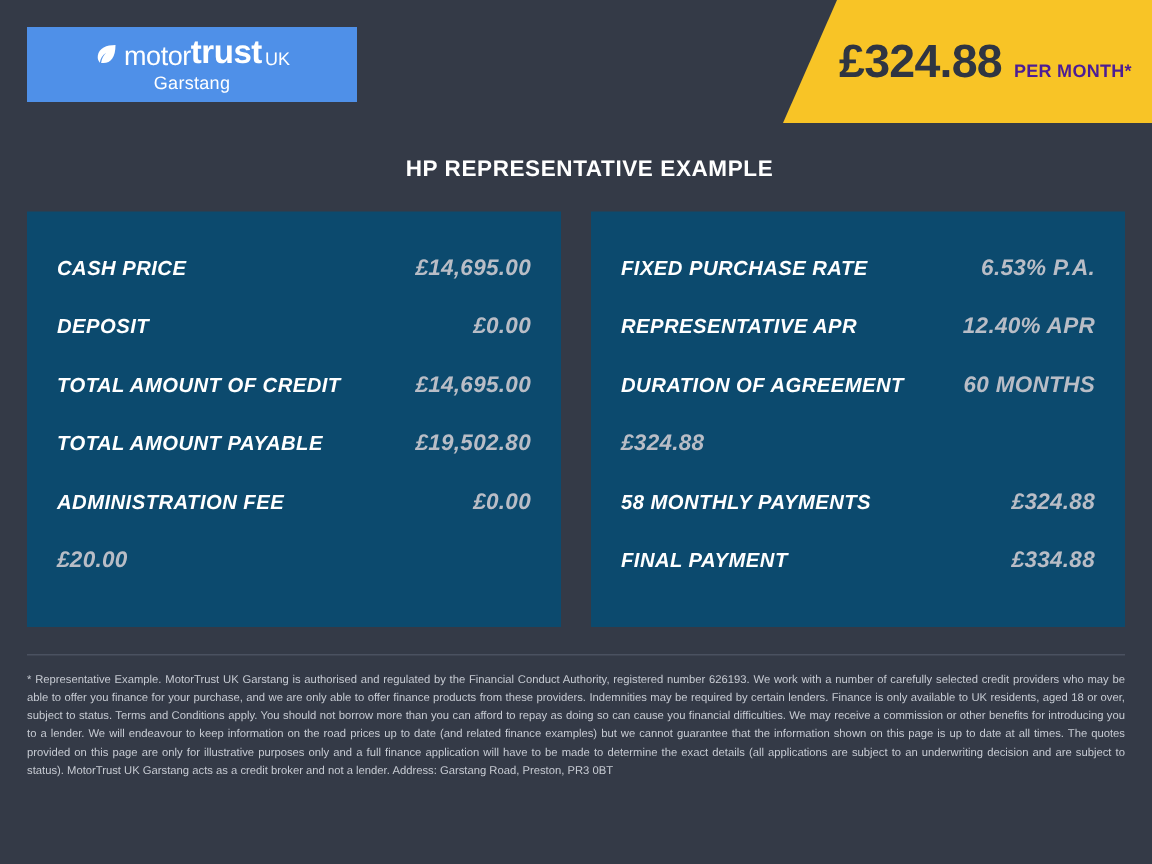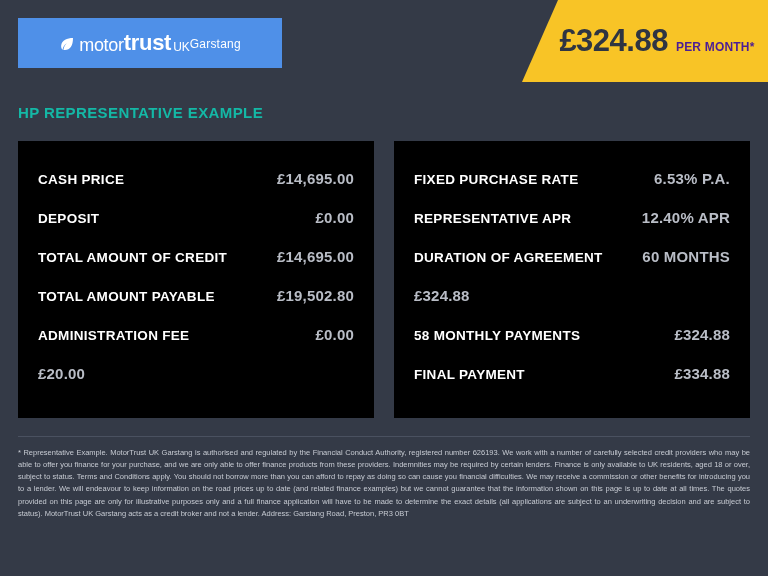--- a/index.html
+++ b/index.html
@@ -27,24 +27,25 @@
   .header {
     position: relative;
     height: 82px;
     width: 100%;
   }
 
   .logo-box {
     position: absolute;
     left: 18px;
     top: 18px;
-    width: 264px;
+    width: 220px;
     height: 50px;
     background: #4f90e8;
     display: flex;
+    flex-direction: column;
     align-items: center;
     justify-content: center;
   }
   .logo-row {
     display: flex;
     align-items: flex-end;
     line-height: 1;
   }
   .logo-mark {
     width: 16px;
@@ -111,35 +112,37 @@
     margin-left: 8px;
     letter-spacing: 0.2px;
   }
 
   
   .section-title {
     margin: 22px 0 0 18px;
     font-size: 15px;
     font-weight: bold;
     letter-spacing: 0.4px;
-    color: #14b8a6;
+    color: #ffffff;
+    text-align: center;
   }
 
   
   .panels {
     display: flex;
     gap: 20px;
     margin: 20px 18px 0 18px;
   }
   .panel {
     flex: 1 1 0;
-    background: #000000;
+    background: #0c4a6e;
     padding: 18px 20px 16px 20px;
     box-sizing: border-box;
     min-height: 277px;
+    font-style: italic;
   }
   .row {
     display: flex;
     justify-content: space-between;
     align-items: baseline;
     padding: 11px 0;
   }
   .row-label {
     font-size: 13.5px;
     font-weight: bold;

